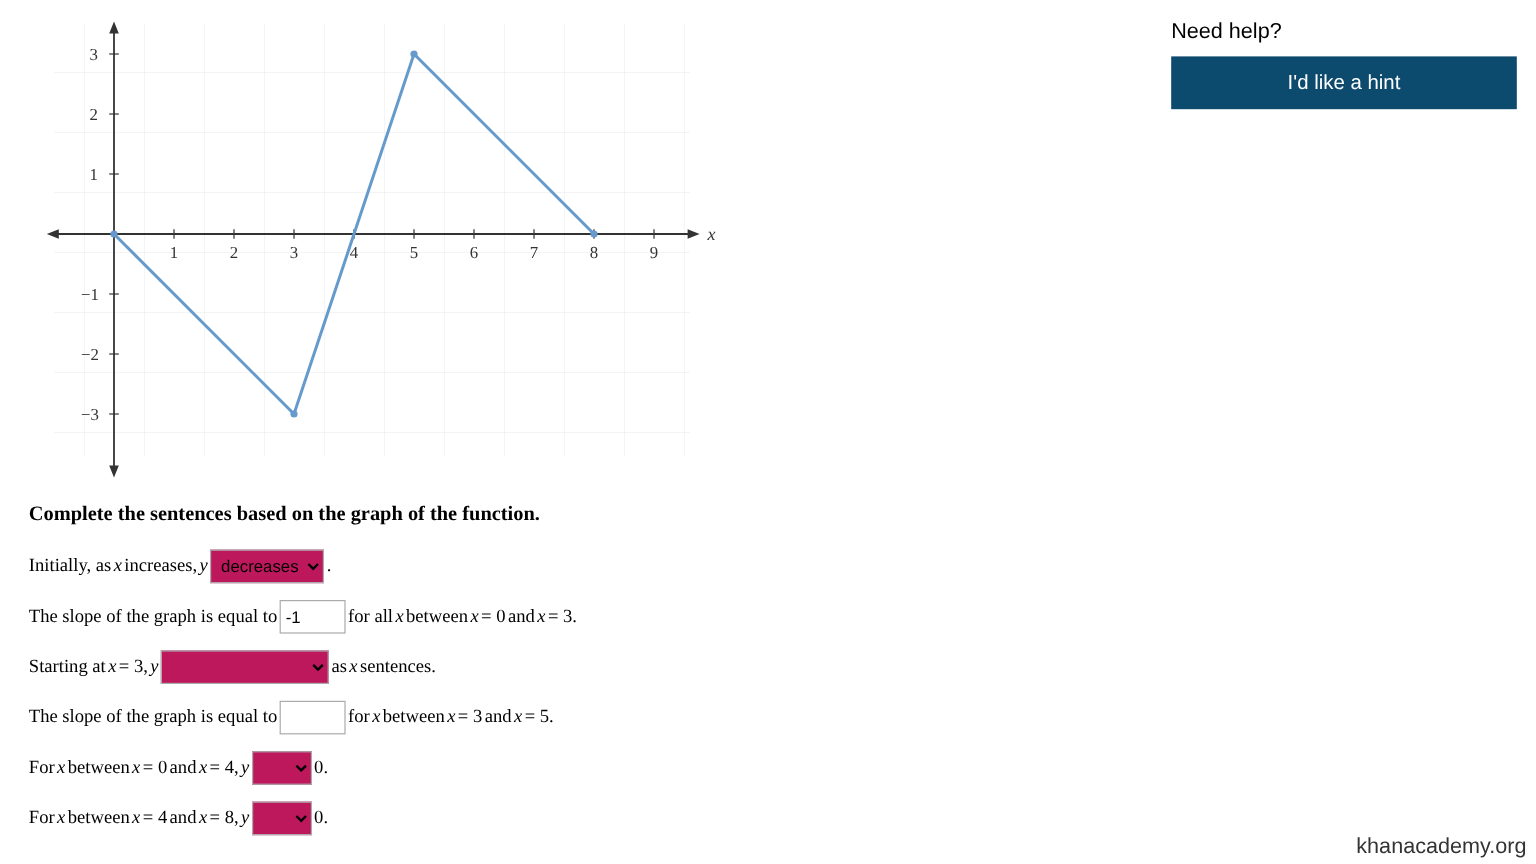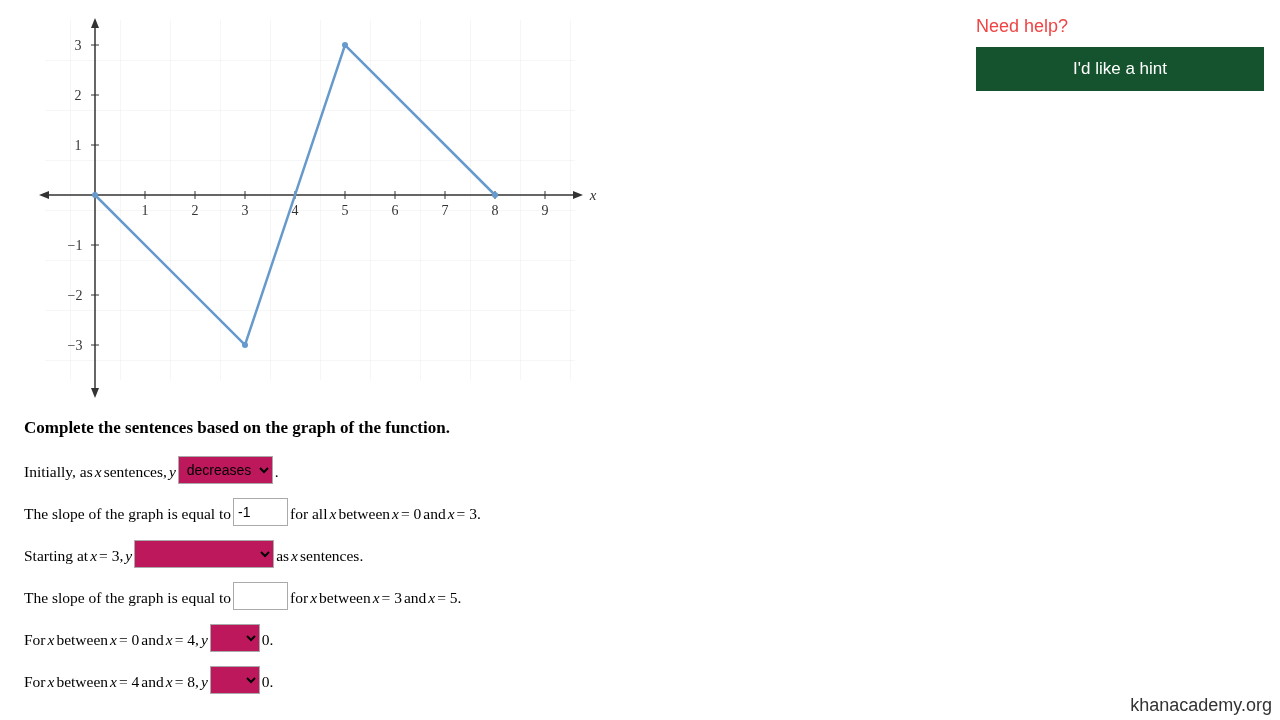--- a/index.html
+++ b/index.html
@@ -34,21 +34,21 @@
       color: #000;
       margin-top: 15px;
     }
 
     .sentence-block {
       margin-bottom: 10px;
       font-size: 15.5px;
       line-height: 32px;
       color: #000;
       display: flex;
-      align-items: flex-start;
+      align-items: center;
       flex-wrap: wrap;
       gap: 2px;
     }
 
     select.dropdown {
       font-size: 14px;
       padding: 2px 4px;
       border: 1px solid #aaa;
       background: #be185d;
       height: 28px;
@@ -71,27 +71,27 @@
       position: absolute;
       top: 0;
       right: 0;
       width: 320px;
       background: #fff;
       padding: 16px 16px;
     }
 
     .need-help-title {
       font-size: 18px;
-      color: #ef4444;
+      color: #000000;
       margin-bottom: 10px;
       font-family: Arial, sans-serif;
     }
 
     .hint-button {
-      background: #14532d;
+      background: #0c4a6e;
       color: #fff;
       border: none;
       padding: 12px 0;
       width: 100%;
       font-size: 17px;
       cursor: pointer;
       font-family: Arial, sans-serif;
     }
 
     .khanacademy-watermark {
@@ -190,21 +190,21 @@
       <circle cx="475" cy="185" r="3" fill="#6699cc"></circle>
     </svg>
   </div>
 
   <div class="question-area">
     <div class="question-title">Complete the sentences based on the graph of the function.</div>
 
     <div class="sentence-block">
       <span>Initially, as</span>
       <span class="math">x</span>
-      <span>sentences,</span>
+      <span>increases,</span>
       <span class="math">y</span>
       <select class="dropdown">
         <option value="decreases" selected="">decreases</option>
         <option value="increases">increases</option>
         <option value="stays at">stays at</option>
       </select>
       <span>.</span>
     </div>
 
     <div class="sentence-block">

